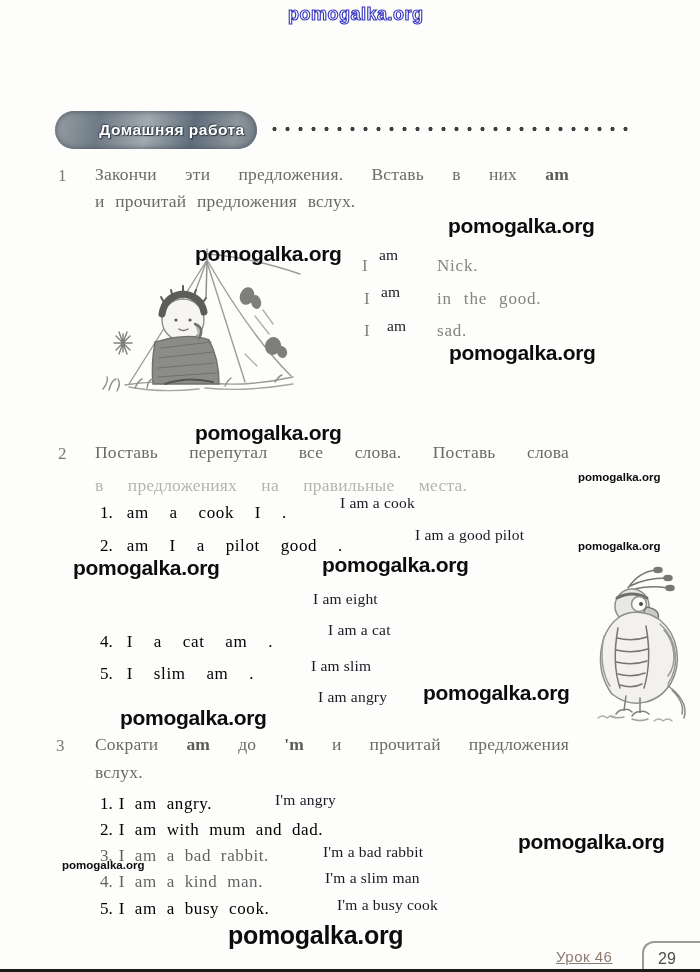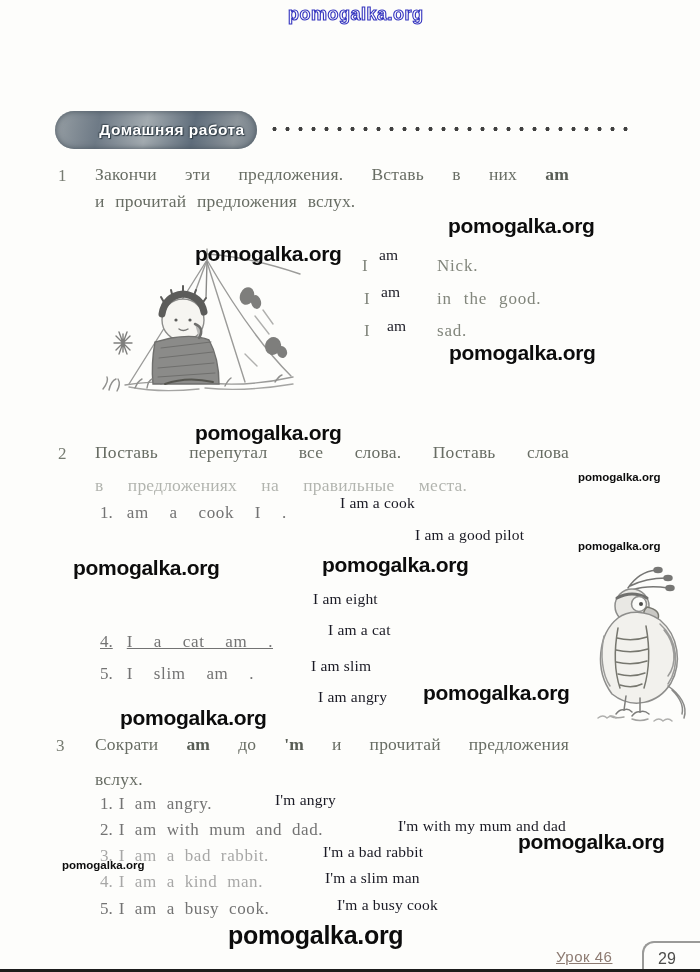--- a/index.html
+++ b/index.html
@@ -6,21 +6,21 @@
   .page{position:relative;width:700px;height:972px;background:#fdfdfb;overflow:hidden;
         font-family:"Liberation Serif",serif;}
   .abs{position:absolute;white-space:nowrap;}
 
   
   .ru{font-size:17.5px;color:#686d64;letter-spacing:.2px;}
   .ru b,.bold{font-weight:bold;color:#585d55;}
   .just{text-align:justify;text-align-last:justify;white-space:normal;}
   .exnum{font-size:17px;color:#767b71;}
   .eng{font-size:17px;color:#82867c;letter-spacing:.8px;word-spacing:7px;}
-  .scrambled{font-size:17px;color:#737373;letter-spacing:.6px;word-spacing:16px;}
+  .scrambled{font-size:17px;color:#000000;letter-spacing:.6px;word-spacing:16px;}
   .snum{margin-right:14px;letter-spacing:0;}
   .faded{opacity:.5;filter:blur(.3px);}
   .faded2{opacity:.62;}
 
   
   .ans{font-family:"Liberation Serif",serif;font-size:15.5px;color:#1a1a24;letter-spacing:.2px;}
 
   
   .wm{font-family:"Liberation Sans",sans-serif;font-weight:bold;font-size:21px;
       color:#0c0c0c;letter-spacing:-.3px;}
@@ -135,25 +135,26 @@
   <div class="abs wm" style="left:449px;top:341px;">pomogalka.org</div>
   <div class="abs wm" style="left:195px;top:421px;">pomogalka.org</div>
 
   <div class="abs exnum" style="left:58px;top:444px;">2</div>
   <div class="abs ru just" style="left:95px;top:442px;width:474px;">Поставь перепутал все слова. Поставь слова</div>
   <div class="abs ru just faded" style="left:95px;top:475px;width:372px;">в предложениях на правильные места.</div>
 
   <div class="abs scrambled" style="left:100px;top:503px;"><span class="snum">1.</span><span>am a cook I .</span></div>
   <div class="abs ans" style="left:340px;top:494px;">I am a cook</div>
 
+  <div class="abs scrambled" style="left:100px;top:536px;"><span class="snum">2.</span><span>am I a pilot good .</span></div>
   <div class="abs ans" style="left:415px;top:526px;">I am a good pilot</div>
 
   <div class="abs ans" style="left:313px;top:590px;">I am eight</div>
 
-  <div class="abs scrambled" style="left:100px;top:632px;text-decoration:underline;"><span class="snum">4.</span><span>I a cat am .</span></div>
+  <div class="abs scrambled" style="left:100px;top:632px;"><span class="snum">4.</span><span>I a cat am .</span></div>
   <div class="abs ans" style="left:328px;top:621px;">I am a cat</div>
 
   <div class="abs scrambled" style="left:100px;top:664px;"><span class="snum">5.</span><span>I slim am .</span></div>
   <div class="abs ans" style="left:311px;top:657px;">I am slim</div>
 
   <div class="abs ans" style="left:318px;top:688px;">I am angry</div>
 
   <div class="abs wm wm-sm" style="left:578px;top:471px;">pomogalka.org</div>
   <div class="abs wm wm-sm" style="left:578px;top:540px;">pomogalka.org</div>
   <div class="abs wm" style="left:73px;top:556px;">pomogalka.org</div>
@@ -195,27 +196,26 @@
       <path d="M18,152 q5,-4 9,0 q5,-4 9,0 M74,155 q5,-4 9,0 q5,-4 9,0" stroke="#b0b0ae"></path>
     </g>
   </svg>
 
   <div class="abs exnum" style="left:56px;top:736px;">3</div>
   <div class="abs ru just" style="left:95px;top:734px;width:474px;">
     <span>Сократи</span> <span class="bold">am</span>
     <span>до</span> <span class="bold">'m</span>
     <span>и прочитай предложения</span>
   </div>
-  <div class="abs ru" style="left:95px;top:762px;margin-top:7px;">вслух.</div>
+  <div class="abs ru" style="left:95px;top:762px;">вслух.</div>
 
   <div class="abs scrambled" style="left:100px;top:794px;word-spacing:5px;"><span class="snum" style="margin-right:6px;">1.</span><span>I am angry.</span></div>
   <div class="abs ans" style="left:275px;top:791px;">I'm angry</div>
 
   <div class="abs scrambled" style="left:100px;top:820px;word-spacing:5px;"><span class="snum" style="margin-right:6px;">2.</span><span>I am with mum and dad.</span></div>
-  <div class="abs ans" style="left:398px;top:817px;">I'm with my mum and dad</div>
 
   <div class="abs scrambled faded2" style="left:100px;top:846px;word-spacing:5px;"><span class="snum" style="margin-right:6px;">3.</span><span>I am a bad rabbit.</span></div>
   <div class="abs ans" style="left:323px;top:843px;">I'm a bad rabbit</div>
 
   <div class="abs scrambled faded2" style="left:100px;top:872px;word-spacing:5px;"><span class="snum" style="margin-right:6px;">4.</span><span>I am a kind man.</span></div>
   <div class="abs ans" style="left:325px;top:869px;">I'm a slim man</div>
 
   <div class="abs scrambled" style="left:100px;top:899px;word-spacing:5px;"><span class="snum" style="margin-right:6px;">5.</span><span>I am a busy cook.</span></div>
   <div class="abs ans" style="left:337px;top:896px;">I'm a busy cook</div>
 

